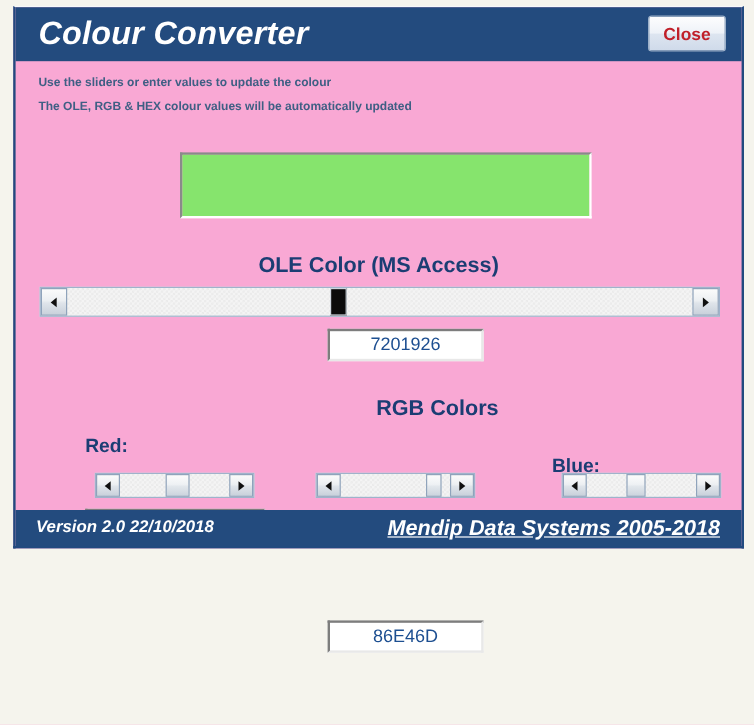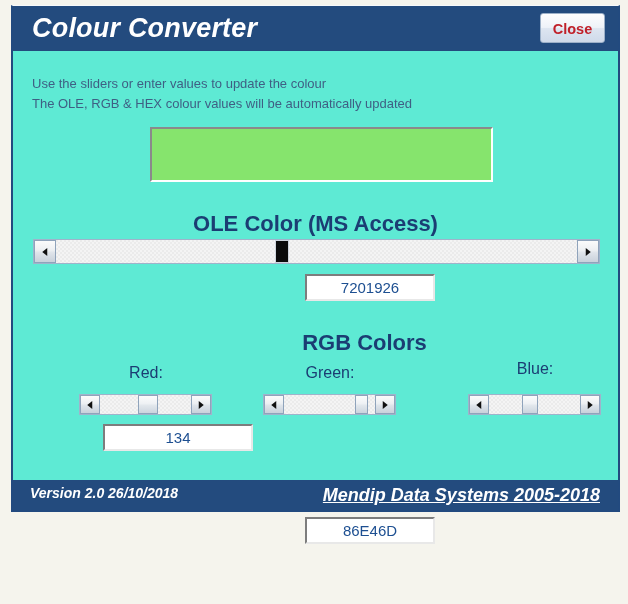--- a/index.html
+++ b/index.html
@@ -12,22 +12,22 @@
     background: #f5f4ed;
     font-family: "Liberation Sans", sans-serif;
     overflow: hidden;
   }
 
   #window {
     position: absolute;
     left: 11px;
     top: 5px;
     width: 609px;
-    height: 507px;
-    background: #5eead4;
+    height: 452px;
+    background: #f9a8d4;
     border-left: 2px solid #224a7f;
     border-right: 2px solid #224a7f;
     border-bottom: 2px solid #224a7f;
     border-top: 1px solid #f7f9fb;
     box-sizing: border-box;
   }
 
   
   #titlebar {
     position: absolute;
@@ -65,24 +65,25 @@
     text-align: center;
     cursor: pointer;
     box-sizing: border-box;
     margin-left: 28px;
   }
 
   
   #instructions {
     position: absolute;
     left: 19px;
-    top: 68px;
+    top: 54px;
     color: #3f5f84;
-    font-size: 13px;
+    font-size: 10px;
     line-height: 20px;
+    font-weight: bold;
   }
   #instructions div { white-space: nowrap; }
 
   
   #swatch-wrap {
     position: absolute;
     left: 137px;
     top: 121px;
     width: 343px;
     height: 55px;
@@ -95,21 +96,21 @@
   #swatch {
     width: 100%;
     height: 100%;
   }
 
   
   .section-heading {
     position: absolute;
     text-align: center;
     color: #1b3d73;
-    font-size: 22px;
+    font-size: 18px;
     font-weight: bold;
     white-space: nowrap;
   }
 
   
   .slider {
     position: absolute;
     background: #f4f4f4;
     border: 1px solid #9fb3cb;
     box-sizing: border-box;
@@ -168,30 +169,29 @@
     background: #ffffff;
     border-top: 2px solid #7d7d7d;
     border-left: 2px solid #7d7d7d;
     border-right: 2px solid #e8e8e8;
     border-bottom: 2px solid #e8e8e8;
     color: #1d4f91;
     font-size: 15px;
     text-align: center;
     box-sizing: border-box;
     cursor: text;
-    margin-left: 32px;
   }
 
   
   .channel-label {
     position: absolute;
-    text-align: center;
+    text-align: left;
     color: #1b3d73;
     font-size: 16px;
-    font-weight: normal;
+    font-weight: bold;
     white-space: nowrap;
   }
 
   
   #footer {
     position: absolute;
     left: 0;
     bottom: 0;
     width: 100%;
     height: 30px;
@@ -260,42 +260,41 @@
     <div class="sl-btn left" style="width:20px;">
       <span class="sl-arrow"></span>
     </div>
     <div class="sl-btn right" style="width:20px;">
       <span class="sl-arrow"></span>
     </div>
     <div class="sl-thumb" id="red-thumb" style="width: 20px; left: 57.96px;"></div>
   </div>
   <div class="textbox" style="left:58px; top:418px; width:150px; height:27px; line-height:23px;">134</div>
 
-  <div class="channel-label" style="left:242px; top:358px; width:150px;">Green:</div>
   <div class="slider" id="green-slider" style="left:250px; top:388px; width:133px; height:21px;">
     <div class="sl-btn left" style="width:20px;">
       <span class="sl-arrow"></span>
     </div>
     <div class="sl-btn right" style="width:20px;">
       <span class="sl-arrow"></span>
     </div>
     <div class="sl-thumb" id="green-thumb" style="width: 13px; left: 91.2px;"></div>
   </div>
 
-  <div class="channel-label" style="left:447px; top:354px; width:150px;">Blue:</div>
+  <div class="channel-label" style="left:447px; top:374px; width:150px;">Blue:</div>
   <div class="slider" id="blue-slider" style="left:455px; top:388px; width:133px; height:21px;">
     <div class="sl-btn left" style="width:20px;">
       <span class="sl-arrow"></span>
     </div>
     <div class="sl-btn right" style="width:20px;">
       <span class="sl-arrow"></span>
     </div>
     <div class="sl-thumb" id="blue-thumb" style="width: 16px; left: 53.11px;"></div>
   </div>
 
   <div class="textbox" style="left:260px; top:511px; width:130px; height:27px; line-height:23px;">86E46D</div>
 
   <div id="footer">
-    <div id="footer-version">Version 2.0   26/10/2018</div>
+    <div id="footer-version">Version 2.0   22/10/2018</div>
     <div id="footer-credit">Mendip Data Systems 2005-2018</div>
   </div>
 
 </div>
 
 </body></html>

